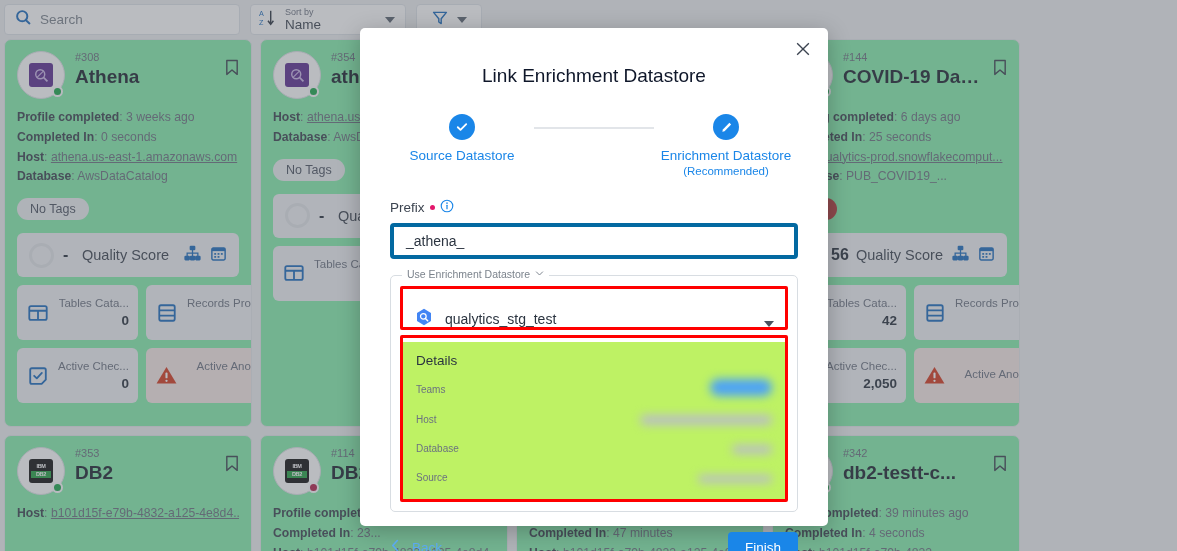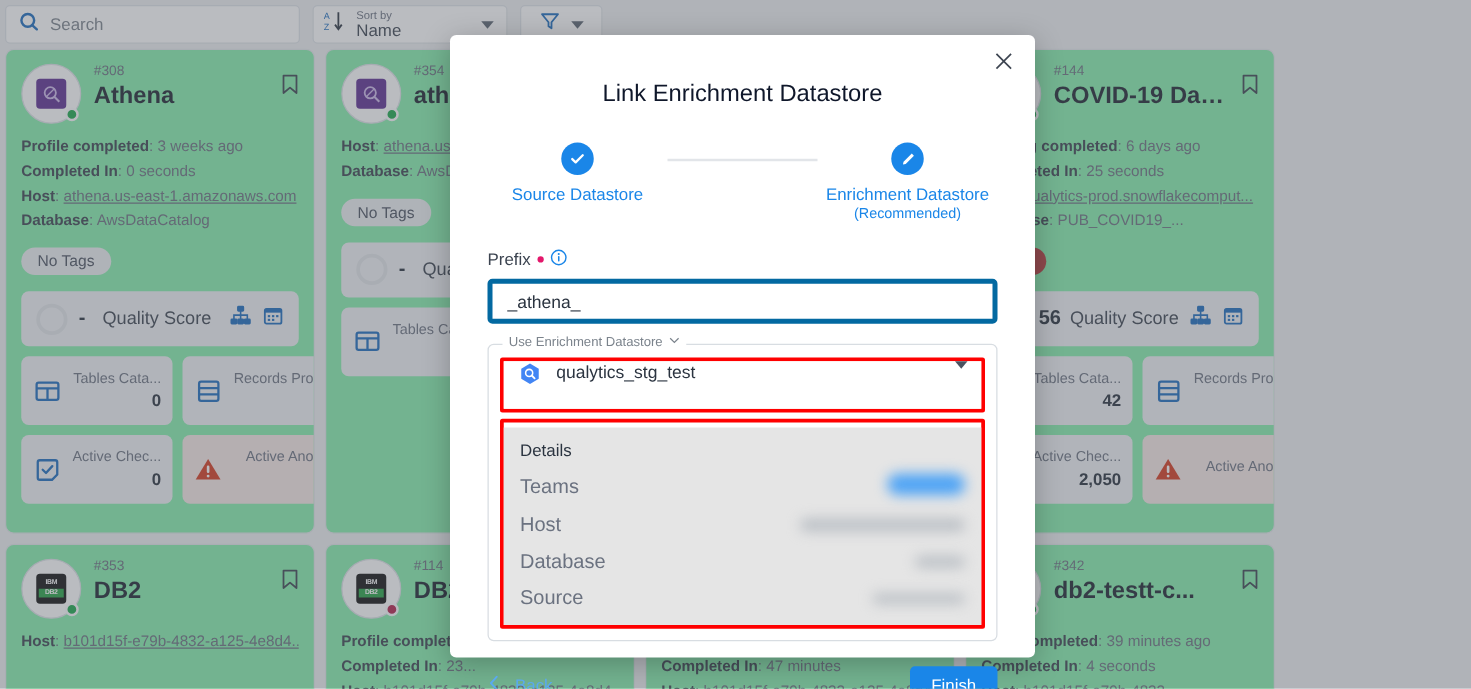--- a/index.html
+++ b/index.html
@@ -120,33 +120,33 @@
   .fieldset {
     position: relative; margin-top: 16px; border: 1px solid #d8dde2; border-radius: 5px;
     padding: 10px 9px 9px 9px;
   }
   .legend {
     position: absolute; top: -8px; left: 11px; background: #fff; padding: 0 5px;
     font-size: 10.5px; color: #7b838c; display: flex; align-items: center; gap: 5px;
   }
   .hl { border: 3px solid #ff0000; border-radius: 2px; }
   .select-row {
-    height: 38px; background: #fff; display: flex; align-items: flex-start; gap: 11px; padding: 0 11px;
+    height: 38px; background: #fff; display: flex; align-items: flex-end; gap: 11px; padding: 0 11px;
   }
   .hexicon { width: 20px; height: 20px; flex: 0 0 20px; }
   .select-val { font-size: 14px; color: #2b3440; flex: 1; }
   .select-caret { width: 0; height: 0; border-left: 5px solid transparent; border-right: 5px solid transparent;
                   border-top: 6px solid #4a5360; }
 
   .details {
-    margin-top: 4px; background: #e5e5e5; padding: 11px 13px 12px 13px;
+    margin-top: 4px; background: #bef264; padding: 11px 13px 12px 13px;
   }
   .details-title { font-size: 13.5px; color: #2b3440; }
   .det-row { display: flex; align-items: center; margin-top: 11px; }
-  .det-key { font-size: 16px; color: #6b7280; }
+  .det-key { font-size: 10px; color: #6b7280; }
   .det-val { margin-left: auto; }
   .blur-chip { border-radius: 9px; filter: blur(5px); }
 
   .footer { display: flex; align-items: center; margin-top: 20px; }
   .back-btn { display: flex; align-items: center; gap: 11px; color: #5aa9f0; font-size: 13.5px; cursor: pointer; }
   .finish-btn {
     margin-left: auto; background: #1a86e8; color: #fff; font-size: 13.5px;
     padding: 8px 17px; border-radius: 4px; border: none; cursor: pointer;
     font-family: "Liberation Sans", sans-serif;
   }

